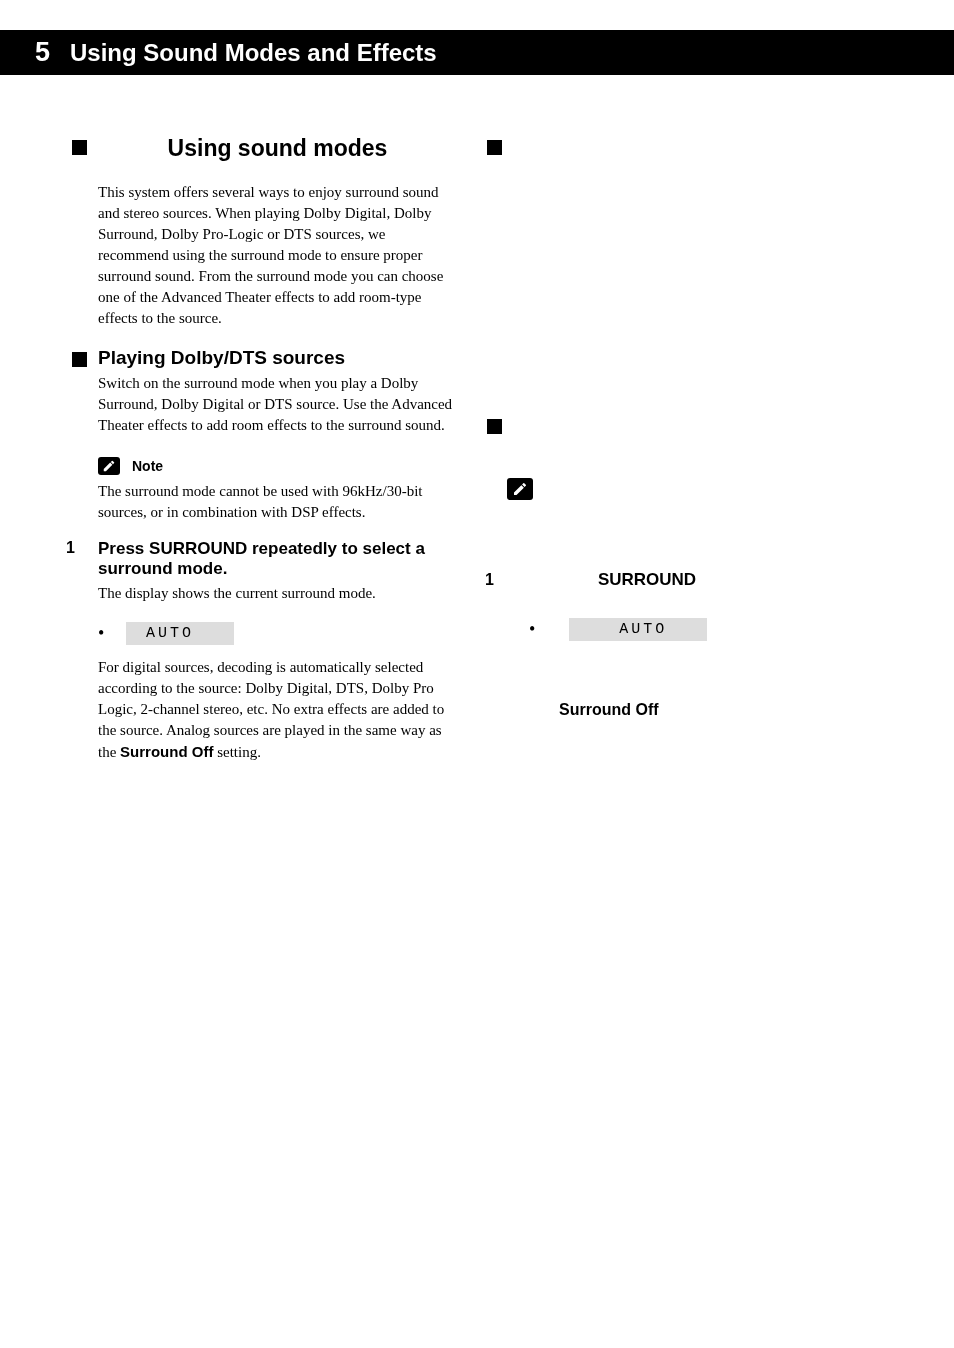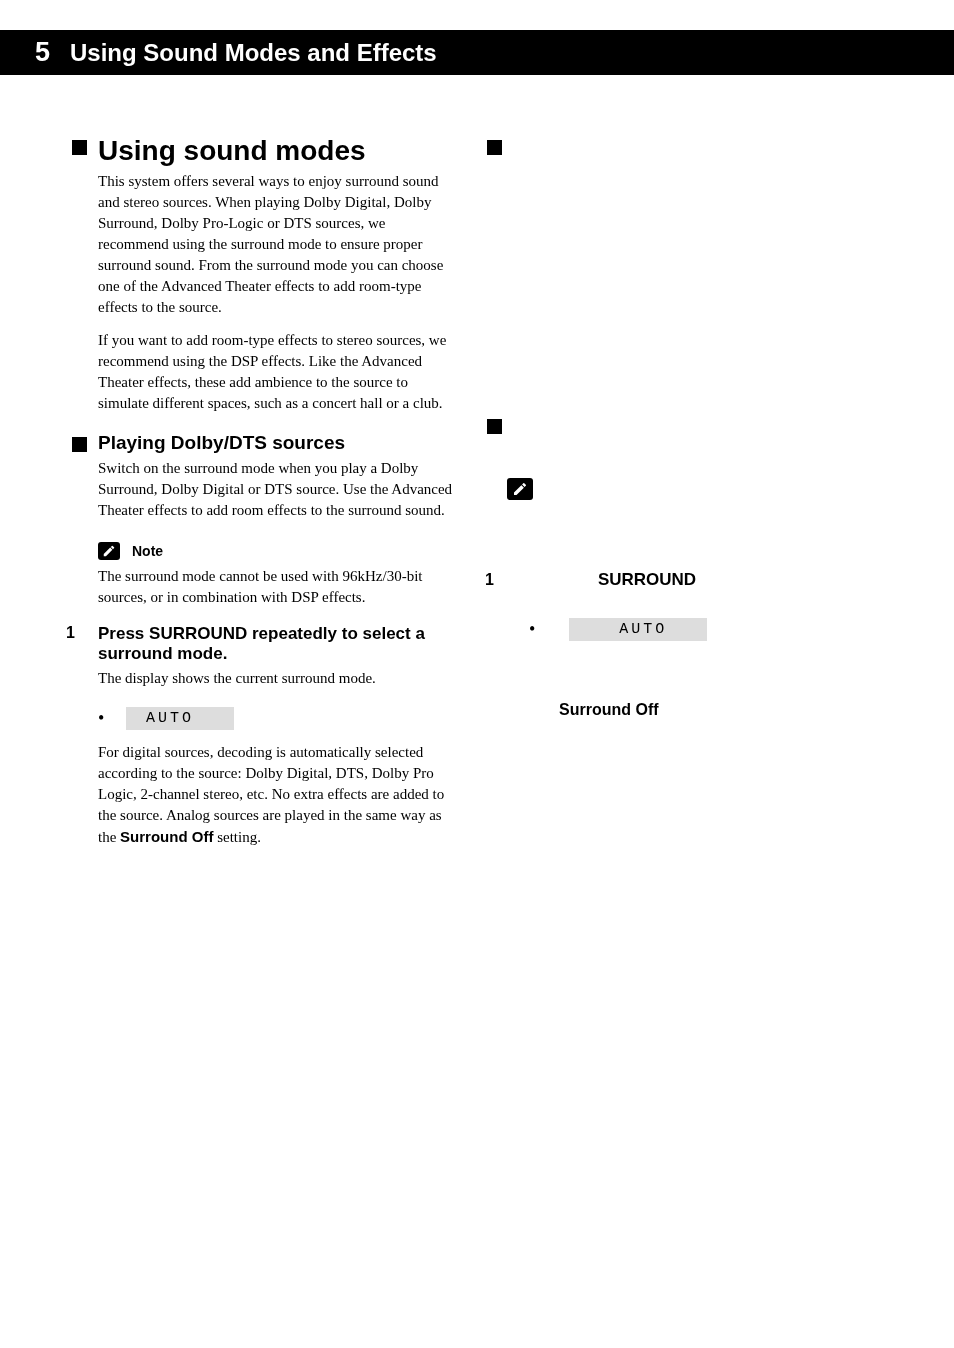--- a/index.html
+++ b/index.html
@@ -67,22 +67,23 @@
       background: #000;
       vertical-align: top;
       margin-top: 5px;
       margin-left: -26px;
       margin-right: 10px;
       float: left;
     }
     .section-heading {
       font-family: Arial, Helvetica, sans-serif;
       font-weight: bold;
-      font-size: 28px;
-      margin: 0 0 4px 0;
+      font-size: 23px;
+      margin: 0 0 20px 0;
+      text-align: center;
     }
     .body-para {
       font-family: Georgia, serif;
       font-size: 15px;
       line-height: 1.4;
       margin: 0 0 12px 0;
     }
     .sub-heading {
       font-family: Arial, Helvetica, sans-serif;
       font-weight: bold;
@@ -250,21 +251,20 @@
   <div class="header-fill"></div>
 </div>
 
 <div class="content">
   <div class="col col-left">
 
     <div>
       <span class="section-marker"></span>
       <h2 class="section-heading">Using sound modes</h2>
       <p class="body-para">This system offers several ways to enjoy surround sound and stereo sources. When playing Dolby Digital, Dolby Surround, Dolby Pro-Logic or DTS sources, we recommend using the surround mode to ensure proper surround sound. From the surround mode you can choose one of the Advanced Theater effects to add room-type effects to the source.</p>
-      <p class="body-para">If you want to add room-type effects to stereo sources, we recommend using the DSP effects. Like the Advanced Theater effects, these add ambience to the source to simulate different spaces, such as a concert hall or a club.</p>
     </div>
 
     <div>
       <span class="section-marker"></span>
       <h3 class="sub-heading">Playing Dolby/DTS sources</h3>
       <p class="body-para">Switch on the surround mode when you play a Dolby Surround, Dolby Digital or DTS source. Use the Advanced Theater effects to add room effects to the surround sound.</p>
 
       <div class="note-block">
         <span class="note-icon">
           <svg viewBox="0 0 24 24">

